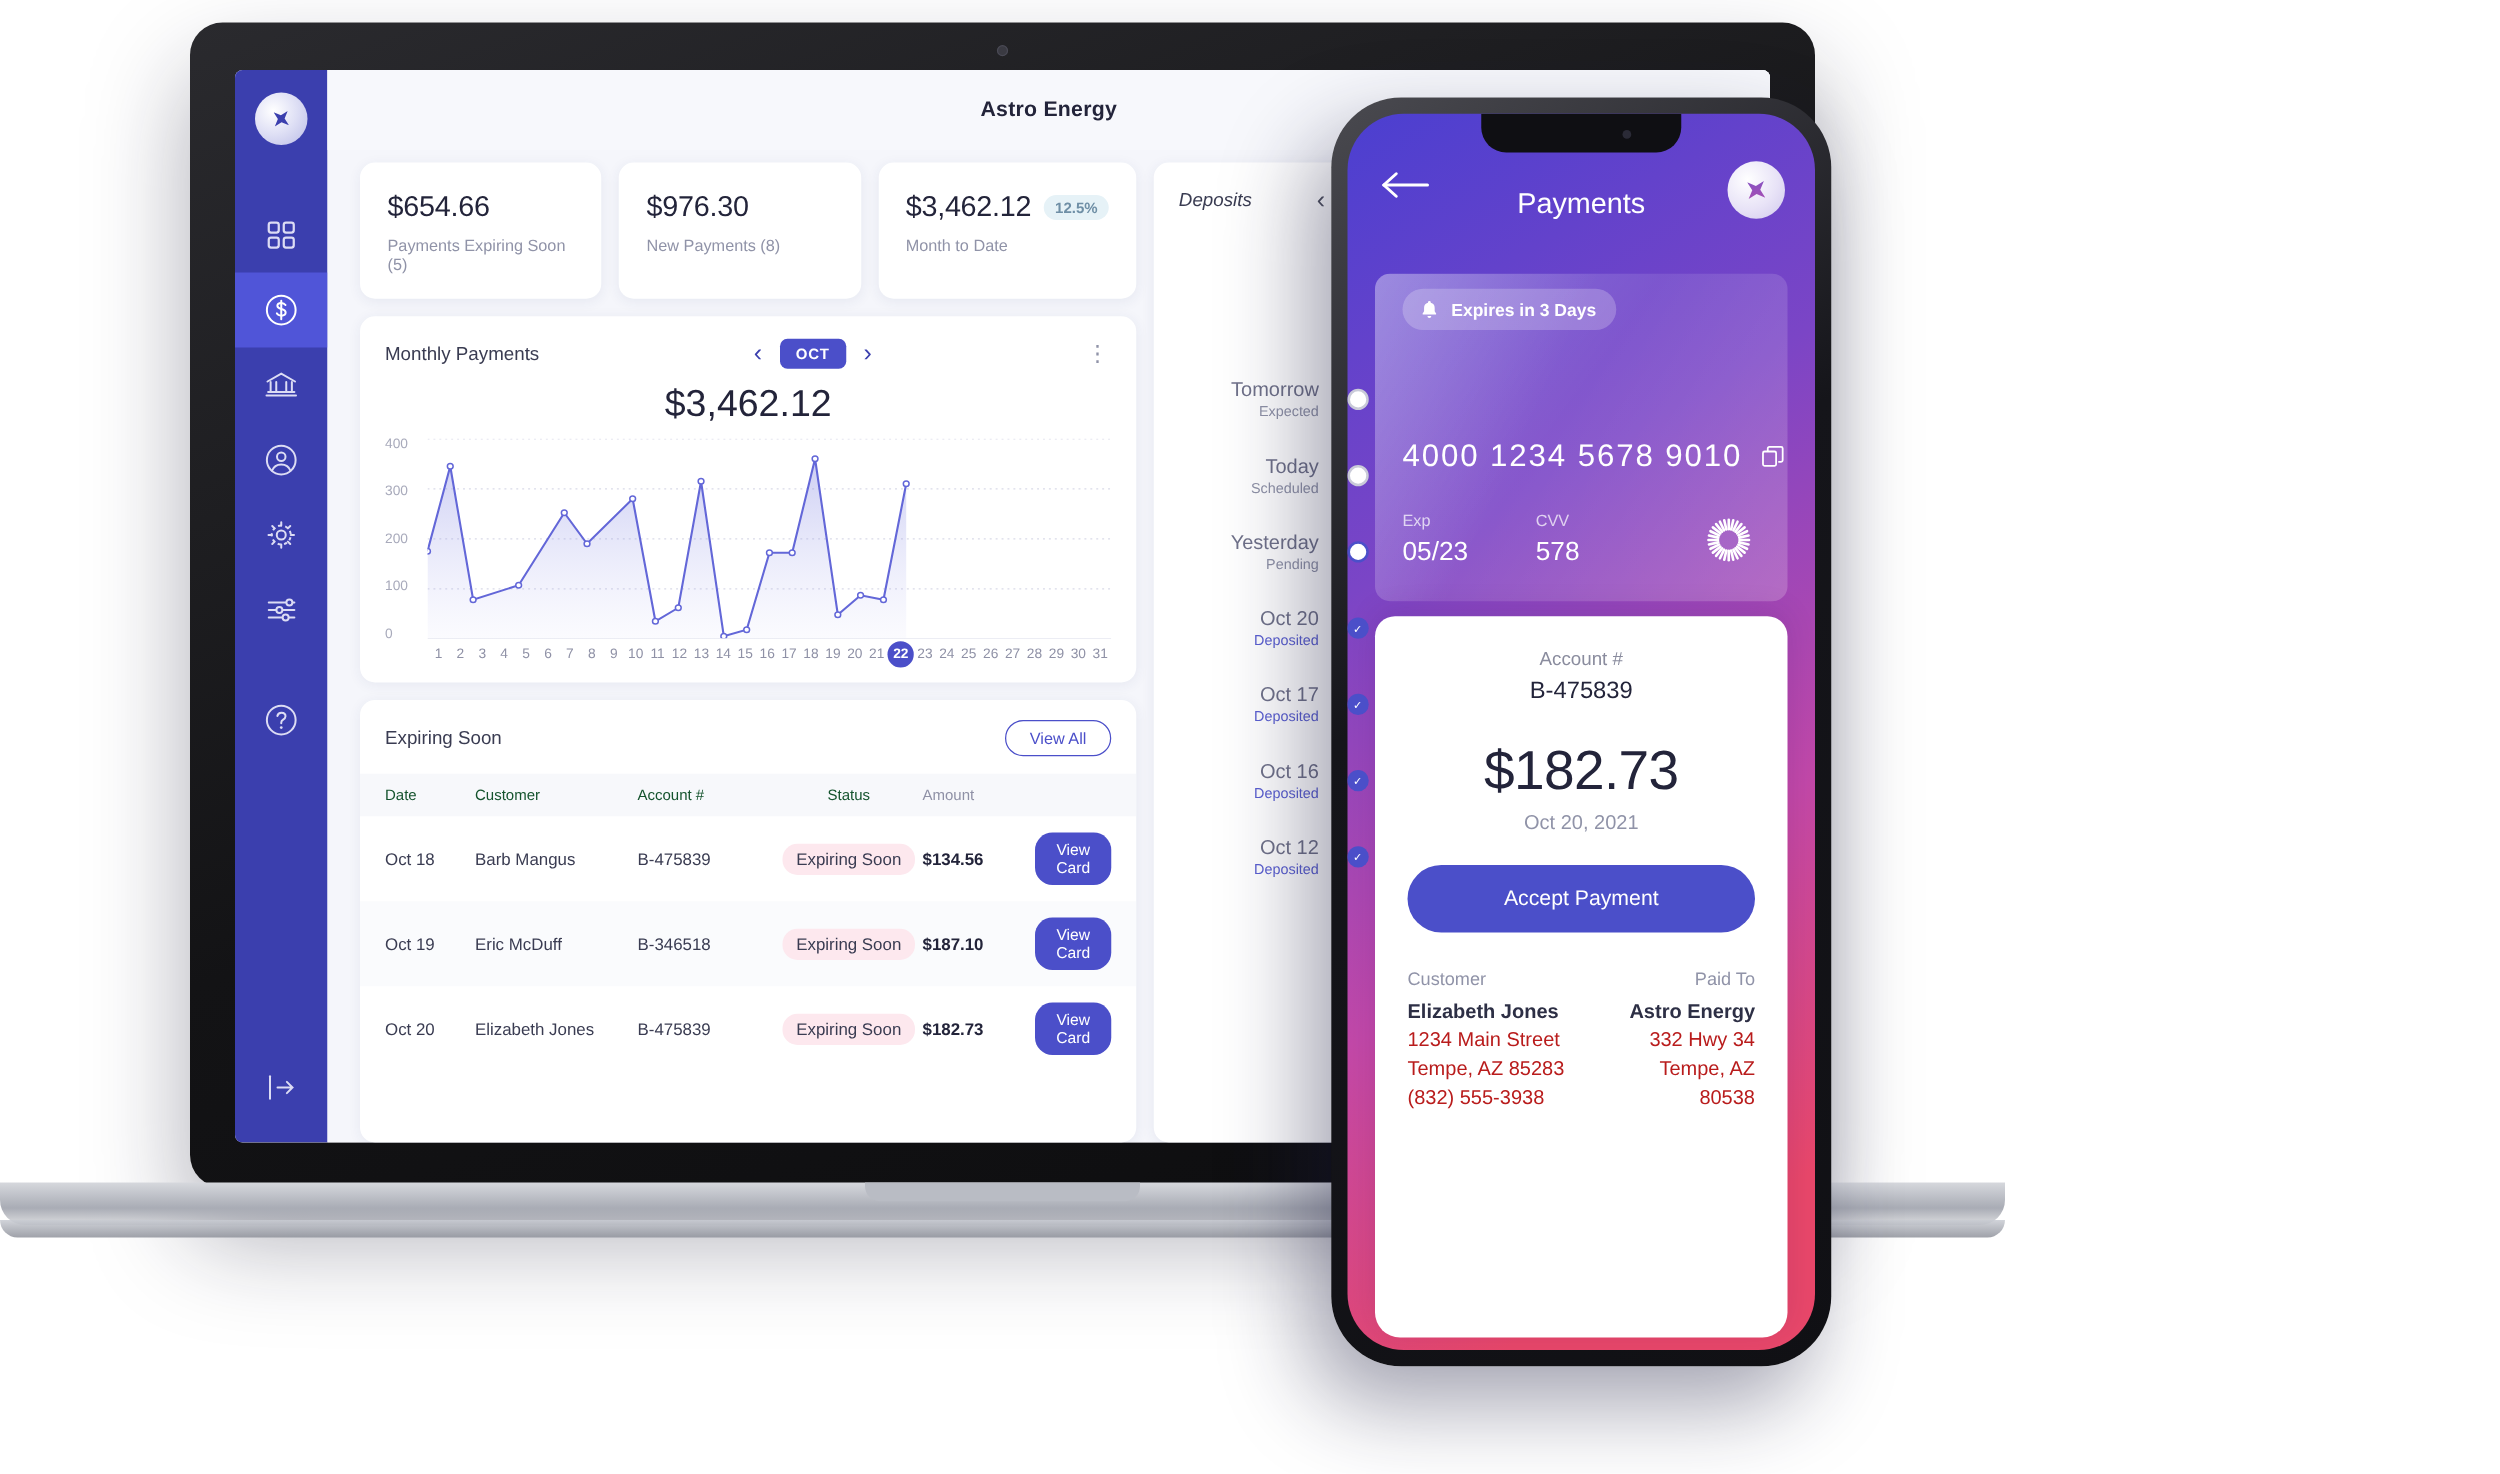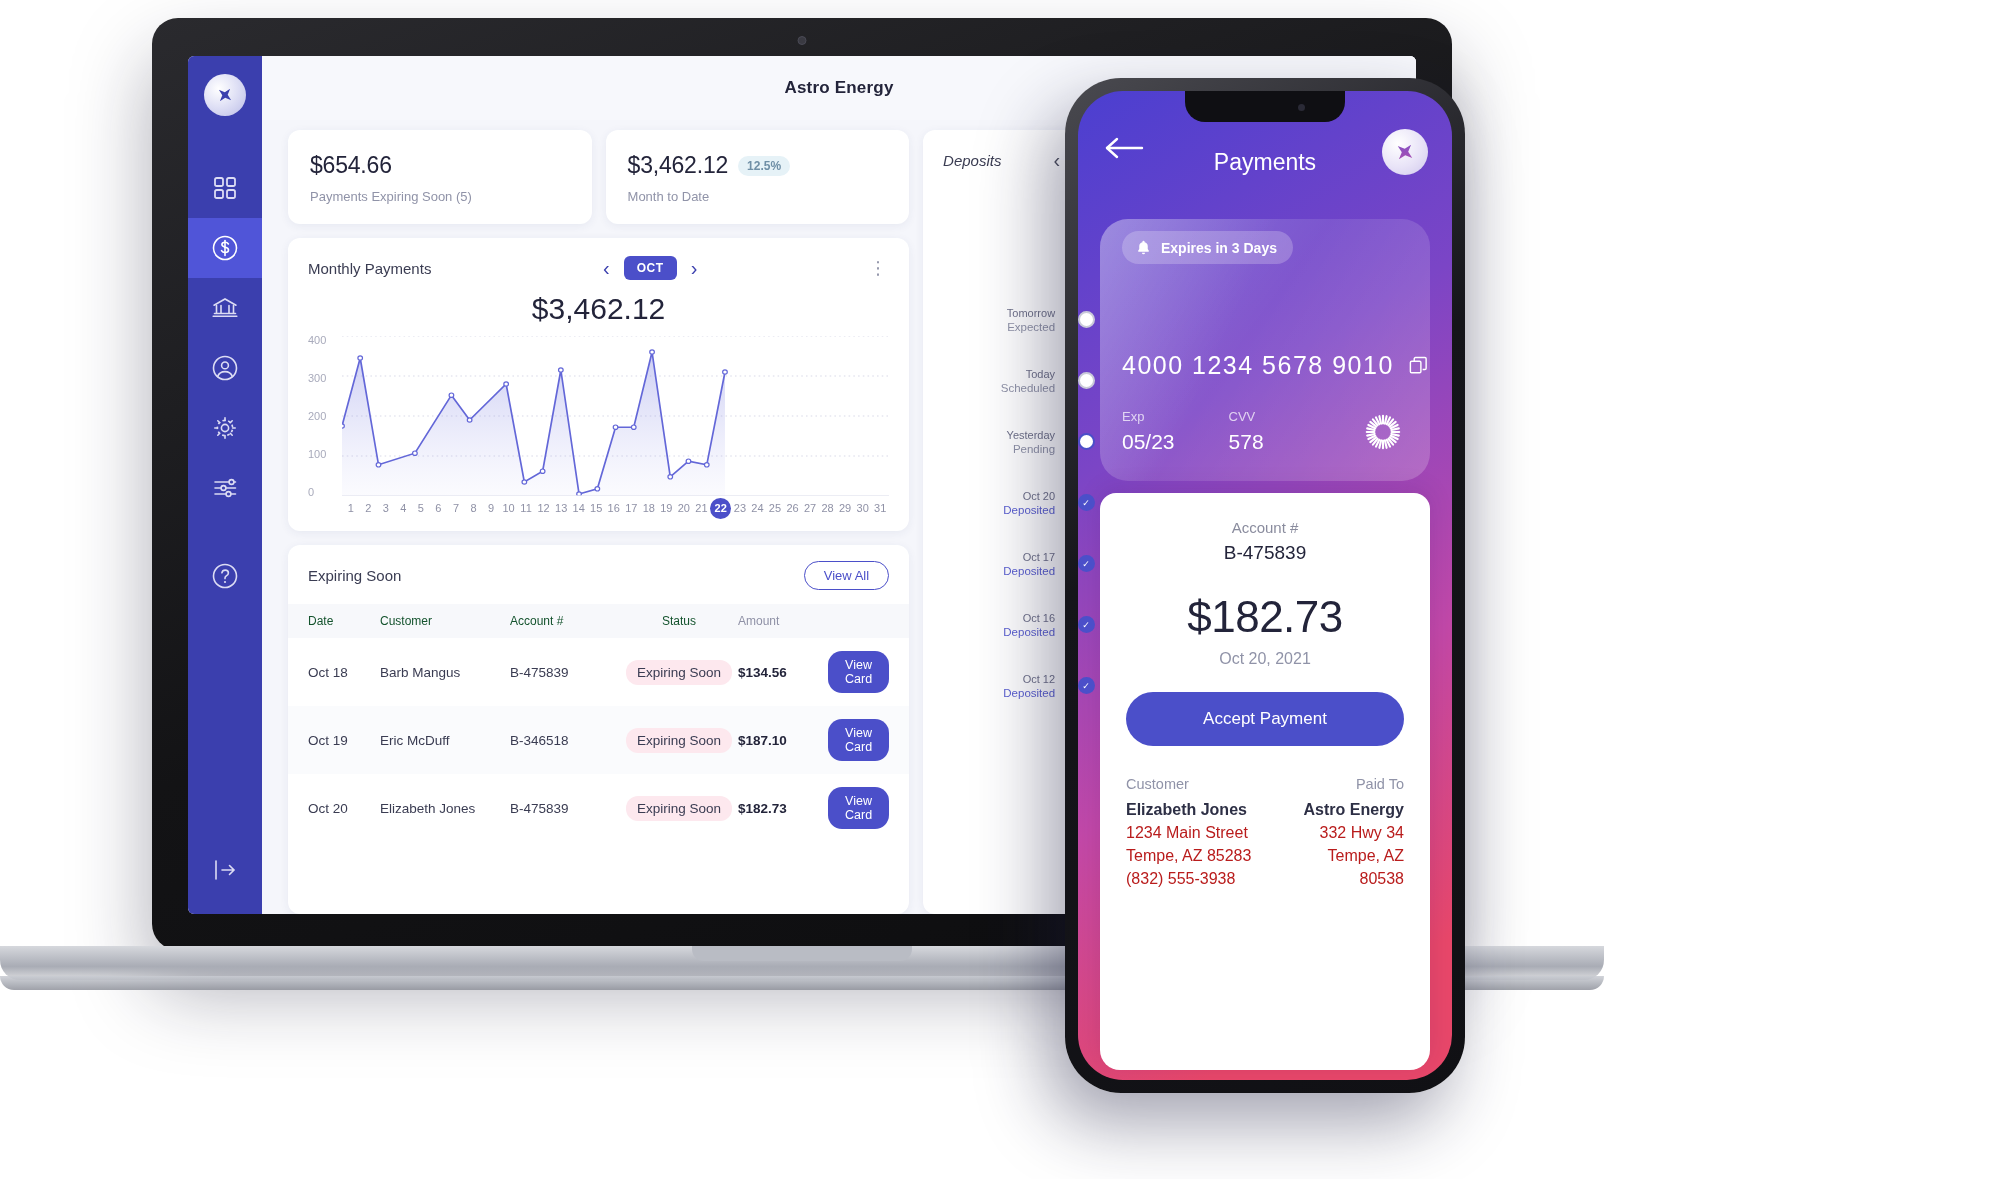--- a/index.html
+++ b/index.html
@@ -154,21 +154,21 @@
   .dep-title { font-size: 15px; color:#3a3c52;font-style:italic; }
   .dep-nav { display:flex; align-items:center; gap: 14px; margin-left: 52px; }
   .month-pill-dark { background:#4f5160; color:#fff; font-size:12px; font-weight:700;
     letter-spacing:.6px; padding:5px 13px; border-radius:6px; }
   .arrow-dark { color:#4f5160; font-size:20px; font-weight:300; cursor:pointer; line-height:1;}
   .dep-sub { text-align:center; font-size:13.5px; color:#9093a8; margin-top: 26px; }
   .dep-amount { text-align:center; font-size:33px; color:#23243a; margin-top: 4px; }
   .timeline { margin-top: 34px; position:relative; }
   .tl-row { display:flex; align-items:center; height: 61px; }
   .tl-left { flex:0 0 128px; text-align:right; padding-right: 16px; }
-  .tl-day { font-size:11px; color:#70728a; }
+  .tl-day { font-size:16px; color:#70728a; }
   .tl-state { font-size:11.5px; color:#9093a8; margin-top:2px; }
   .tl-state.deposited { color:#5a5fd1; }
   .tl-dot-col { flex: 0 0 30px; display:flex; justify-content:center; position:relative; }
   .tl-line { position:absolute; left:50%; top:-50%; width:2px; height:100%; transform:translateX(-50%); }
   .tl-dot { width:17px; height:17px; border-radius:50%; position:relative; z-index:2;
     display:flex; align-items:center; justify-content:center; }
   .tl-dot.open { background:#fff; border: 2.5px solid #c9cad8; }
   .tl-dot.open-blue { background:#fff; border: 2.5px solid #4b4fc9; }
   .tl-dot.filled { background:#4b4fc9; color:#fff; font-size: 9px; }
   .tl-amt { font-size: 16px; font-weight:700; color:#23243a; padding-left: 14px; white-space:nowrap; }
@@ -201,21 +201,21 @@
   }
   .ph-logo:before {
     content:""; position:absolute; left:50%; top:50%; width:19px;height:19px;
     transform:translate(-50%,-50%) rotate(40deg);
     background: linear-gradient(135deg,#7a52c8,#b34fae);
     clip-path: polygon(50% 0,62% 38%,100% 50%,62% 62%,50% 100%,38% 62%,0 50%,38% 38%);
   }
   .ph-title { text-align:center; color:#fff; font-size: 23px; font-weight:400; margin-top: 22px; }
 
   .cc {
-    margin: 12px 22px 0 22px; height: 262px; border-radius: 28px; position:relative;
+    margin: 12px 22px 0 22px; height: 262px; border-radius: 12px; position:relative;
     background: linear-gradient(125deg, rgba(255,255,255,.26), rgba(255,255,255,.10) 45%, rgba(255,255,255,.20));
     padding: 12px 22px 20px 22px; overflow:hidden;
   }
   .cc:before {
     content:""; position:absolute; inset:0;
     background: linear-gradient(115deg, rgba(255,255,255,.18) 0%, rgba(255,255,255,0) 40%);
   }
   .cc-badge {
     display:inline-flex; align-items:center; gap:9px;
     background: rgba(255,255,255,.22); border-radius: 18px; padding: 8px 16px 8px 13px;
@@ -341,20 +341,26 @@
           <div class="content">
 
             <div class="col-left">
 
               <div class="stats">
                 <div class="stat">
                   <div class="stat-row">
                     <span class="stat-value">$654.66</span>
                   </div>
                   <div class="stat-label">Payments Expiring Soon (5)</div>
+                </div>
+                <div class="stat">
+                  <div class="stat-row">
+                    <span class="stat-value">$976.30</span>
+                  </div>
+                  <div class="stat-label">New Payments (8)</div>
                 </div>
                 <div class="stat">
                   <div class="stat-row">
                     <span class="stat-value">$3,462.12</span>
                     <span class="stat-badge">12.5%</span>
                   </div>
                   <div class="stat-label">Month to Date</div>
                 </div>
               </div>
 

